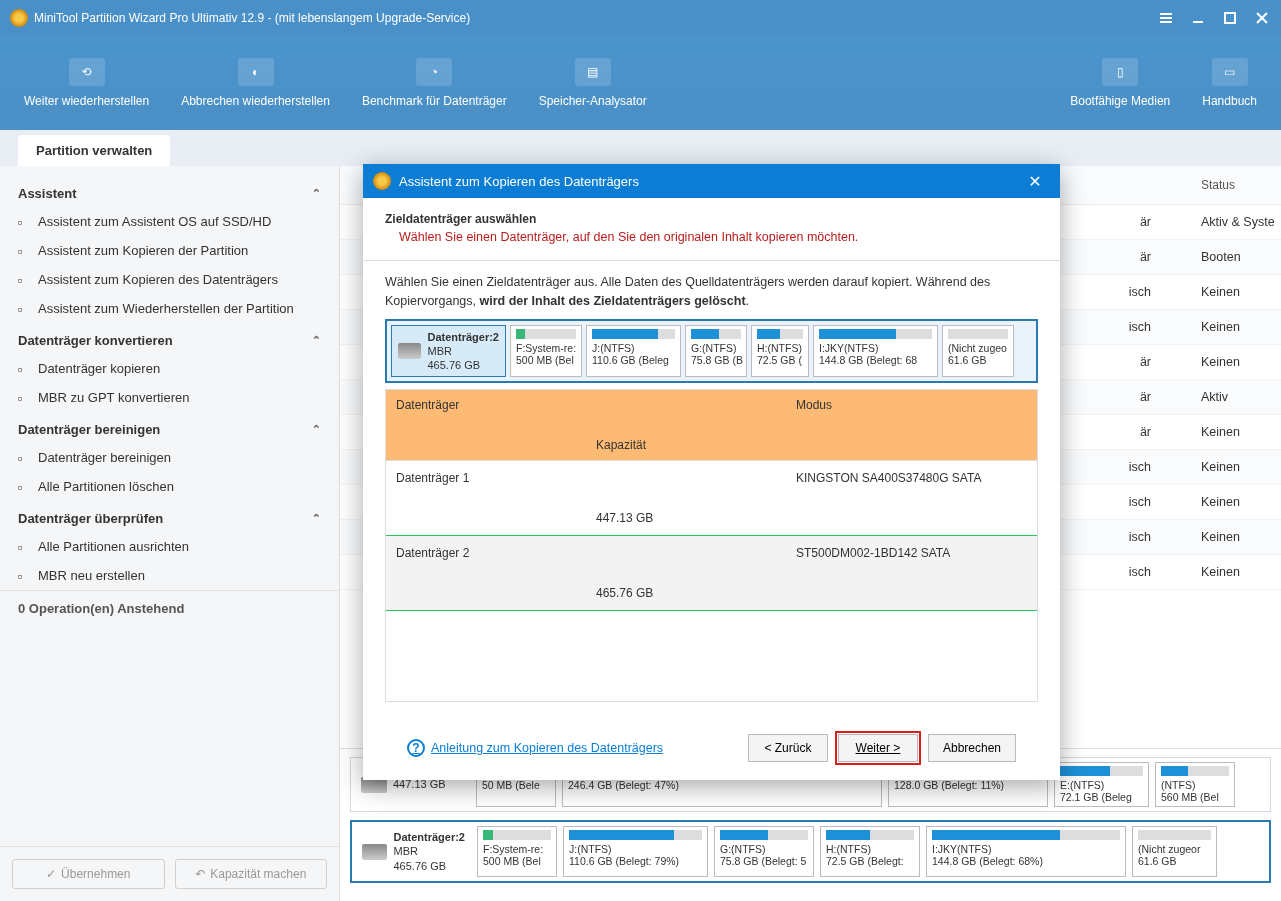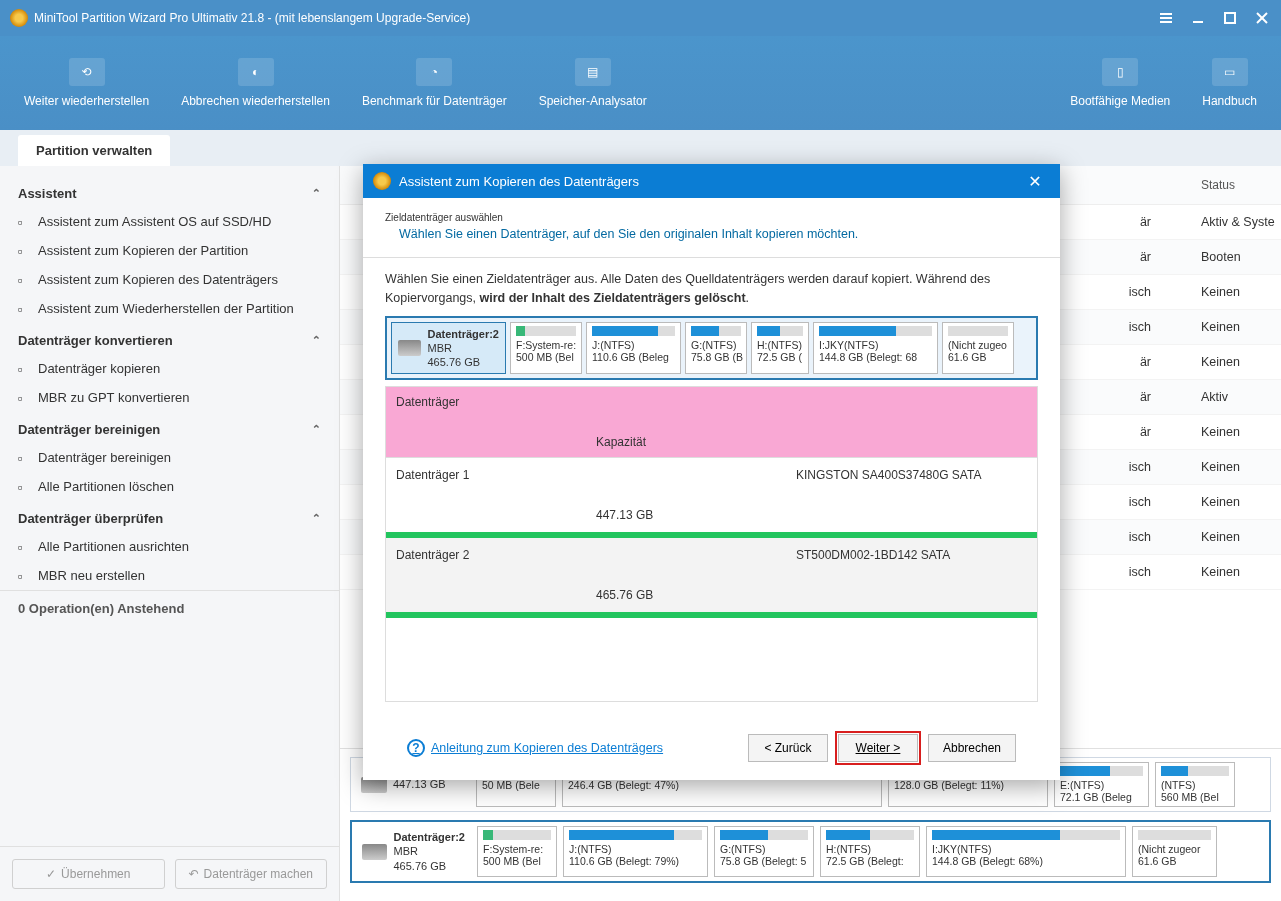--- a/index.html
+++ b/index.html
@@ -55,48 +55,48 @@
 .partcell { border:1px solid #bbb; padding:3px 5px; font-size:10.5px; color:#333; display:flex; flex-direction:column; min-width:50px; overflow:hidden; white-space:nowrap;}
 .partcell .bar { height:10px; background:#ddd; margin-bottom:3px; position:relative;}
 .partcell .bar .fill { position:absolute; left:0; top:0; bottom:0; background:#1e90d8;}
 .partcell.green .bar .fill { background:#38b878;}
 .modal { position:absolute; left:363px; top:164px; width:697px; height:616px; background:#fff; box-shadow:0 6px 24px rgba(0,0,0,.35); display:flex; flex-direction:column;}
 .modal-title { height:34px; background:#0b7dd4; color:#fff; display:flex; align-items:center; padding:0 10px; font-size:13px;}
 .modal-title .logo { width:18px; height:18px; background:radial-gradient(circle,#f7c94b 30%,#d48806 70%); border-radius:50%; margin-right:8px;}
 .modal-title .spacer { flex:1;}
 .modal-close { cursor:pointer; width:30px; text-align:center; font-size:16px;}
 .modal-body { flex:1; padding:14px 22px 0 22px; font-size:12.5px; color:#333; display:flex; flex-direction:column;}
-.mhead { font-weight:400; margin-bottom:4px; font-size:10px;}
-.msub { color:#0369a1; margin-left:14px; margin-bottom:10px;}
+.mhead { font-weight:700; margin-bottom:4px; font-size:12px;}
+.msub { color:#b91c1c; margin-left:14px; margin-bottom:10px;}
 .mdivider { border-top:1px solid #ddd; margin:6px -22px 12px -22px;}
 .mnote { line-height:1.5; margin-bottom:8px;}
 .mnote b { font-weight:700;}
 .target-box { border:2px solid #2a7ab0; padding:4px; display:flex; gap:4px; background:#eaf3fb; margin-bottom:6px;}
 .target-box .diskinfo { background:#d6eaf8; border:1px solid #2a7ab0;}
 .target-box .partcell { background:#fff;}
 .mtable { border:1px solid #ddd; font-size:12px; flex:1; overflow:hidden;}
-.mtable .th { display:flex; background:#f9a8d4; border-bottom:1px solid #ddd;}
+.mtable .th { display:flex; background:#fdba74; border-bottom:1px solid #ddd;}
 .mtable .th div { padding:8px 10px; font-weight:400; color:#333;}
-.mtable .tr { display:flex; border-bottom:6px solid #22c55e;}
+.mtable .tr { display:flex; border-bottom:1px solid #22c55e;}
 .mtable .tr.sel { background:#f3f3f3;}
 .mtable .tr div { padding:10px 10px;}
 .mc1 { width:200px;} .mc2 { width:200px;margin-top:40px;} .mc3 { flex:1;}
 .modal-footer { height:64px; border-top:0; display:flex; align-items:center; padding:0 22px; gap:10px; margin-top:14px;}
 .help { color:#0b7dd4; text-decoration:underline; font-size:12.5px; cursor:pointer; display:flex; align-items:center; gap:6px;}
 .help .qicon { width:18px; height:18px; border:2px solid #0b7dd4; border-radius:50%; color:#0b7dd4; font-weight:700; display:flex; align-items:center; justify-content:center; font-size:12px;}
 .modal-footer .spacer { flex:1;}
 .mbtn { min-width:80px; padding:6px 14px; font-size:12px; background:#f4f4f4; border:1px solid #bbb; cursor:pointer;}
 .mbtn.highlight { outline:2px solid #d81e1e; outline-offset:1px;text-align:center;}
 </style>
 </head>
 <body>
 
 <div class="titlebar">
   <div class="logo"></div>
-  <span>MiniTool Partition Wizard Pro Ultimativ 21.8 - (mit lebenslangem Upgrade-Service)</span>
+  <span>MiniTool Partition Wizard Pro Ultimativ 12.9 - (mit lebenslangem Upgrade-Service)</span>
   <div class="spacer"></div>
   <div class="winbtn">
       <svg width="14" height="14">
         <line x1="1" y1="3" x2="13" y2="3"></line>
         <line x1="1" y1="7" x2="13" y2="7"></line>
         <line x1="1" y1="11" x2="13" y2="11"></line>
       </svg>
     </div>
   <div class="winbtn">
       <svg width="12" height="12">
@@ -207,21 +207,21 @@
           </div>
           <div class="section-item">
             <span class="sicon">▫</span>
             <span>MBR neu erstellen</span>
           </div>
         </div>
       <div class="pending">0 Operation(en) Anstehend</div>
     </div>
     <div class="sidebar-footer">
       <div class="sb-btn">✓ <span>Übernehmen</span></div>
-      <div class="sb-btn">↶ <span>Datenträger machen</span></div>
+      <div class="sb-btn">↶ <span>Kapazität machen</span></div>
     </div>
   </div>
 
   <div class="content">
     <div class="grid-head">
       <div style="flex:1"></div>
       <div class="col-status">Status</div>
     </div>
     <div class="grid-rows" id="grid-rows">
         <div class="grow">
@@ -437,20 +437,21 @@
             <div class="fill" style="width:0%"></div>
           </div>
           <span>(Nicht zugeo</span>
           <span>61.6 GB</span>
         </div>
       </div>
     <div class="mtable">
       <div class="th">
         <div class="mc1">Datenträger</div>
         <div class="mc2">Kapazität</div>
+        <div class="mc3">Modus</div>
       </div>
       <div id="mtable-rows">
           <div class="tr">
             <div class="mc1">Datenträger 1</div>
             <div class="mc2">447.13 GB</div>
             <div class="mc3">KINGSTON SA400S37480G SATA</div>
           </div>
           <div class="tr sel">
             <div class="mc1">Datenträger 2</div>
             <div class="mc2">465.76 GB</div>

